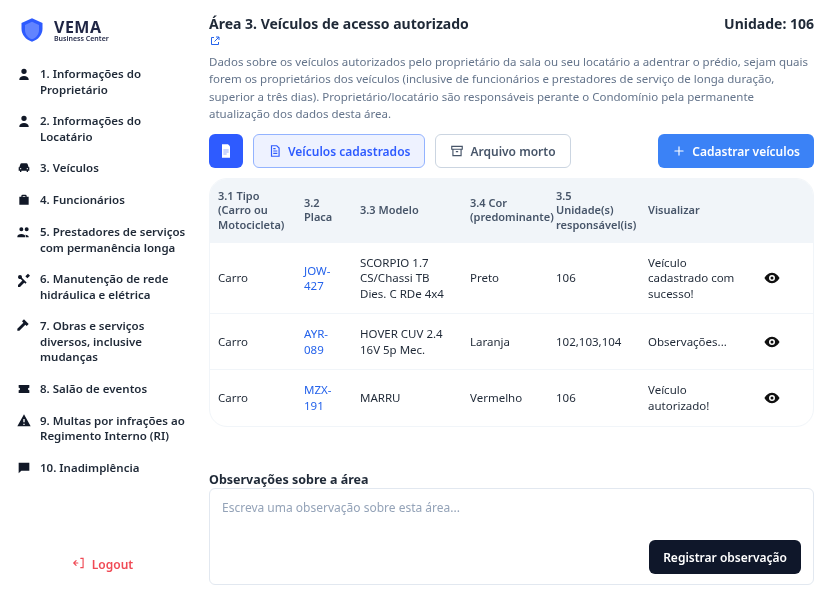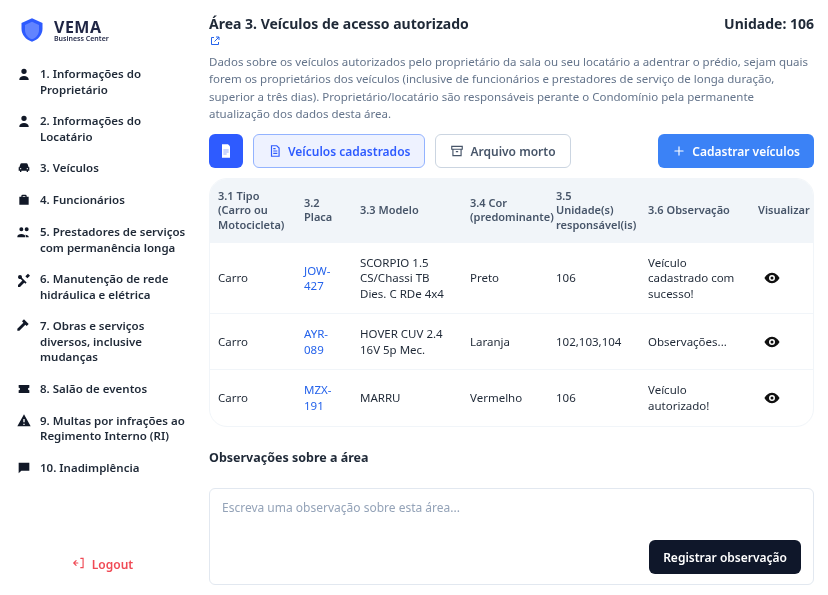--- a/index.html
+++ b/index.html
@@ -29,21 +29,21 @@
 .table{margin-top:10px;border:1px solid #f1f5f9;border-radius:18px;overflow:hidden}
 .thead,.trow{display:grid;grid-template-columns:86px 56px 110px 86px 92px 110px 44px;align-items:center}
 .thead{background:#f1f5f9;color:#475569;font-size:11px;font-weight:600}
 .thead>div{padding:10px 8px;line-height:1.3}
 .trow{border-top:1px solid #f1f5f9;font-size:11.5px;color:#1f2937}
 .trow>div{padding:12px 8px;line-height:1.35}
 .plate-link{color:#2563eb}
 .eye{display:flex;justify-content:center}
 .eye svg{width:18px;height:18px}
 .obs-section{margin-top:auto;padding-top:16px}
-.obs-title{font-weight:700;font-size:12.5px;margin-bottom:22px}
+.obs-title{font-weight:700;font-size:12.5px;margin-bottom:0}
 .obs-box{border:1px solid #e2e8f0;border-radius:6px;padding:10px 12px 10px;display:flex;flex-direction:column;gap:24px}
 .obs-box input{border:none;outline:none;font-size:12px;color:#111;width:100%}
 .obs-box input::placeholder{color:#94a3b8}
 .obs-actions{display:flex;justify-content:flex-end}
 a,button{cursor:pointer}
 </style>
 </head>
 <body>
 
 <div class="sidebar">
@@ -189,28 +189,27 @@
     </div>
   </div>
 
   <div class="table">
     <div class="thead">
       <div>3.1 Tipo (Carro ou Motocicleta)</div>
       <div>3.2 Placa</div>
       <div>3.3 Modelo</div>
       <div>3.4 Cor (predominante)</div>
       <div>3.5 Unidade(s) responsável(is)</div>
-      <div>3.6 Observação</div>
       <div>Visualizar</div>
     </div>
     <div id="tbody">
         <div class="trow">
           <div>Carro</div>
           <div><span class="plate-link">JOW-427</span></div>
-          <div>SCORPIO 1.5 CS/Chassi TB Dies. C RDe 4x4</div>
+          <div>SCORPIO 1.7 CS/Chassi TB Dies. C RDe 4x4</div>
           <div>Preto</div>
           <div>106</div>
           <div>Veículo cadastrado com sucesso!</div>
           <div class="eye">
             <svg viewBox="0 0 24 24">
               <path fill="#111" d="M12 5c5 0 9 4.5 10 7-1 2.5-5 7-10 7S3 14.5 2 12c1-2.5 5-7 10-7zm0 3a4 4 0 100 8 4 4 0 000-8zm0 2a2 2 0 110 4 2 2 0 010-4z"></path>
             </svg>
           </div>
         </div>
         <div class="trow">

